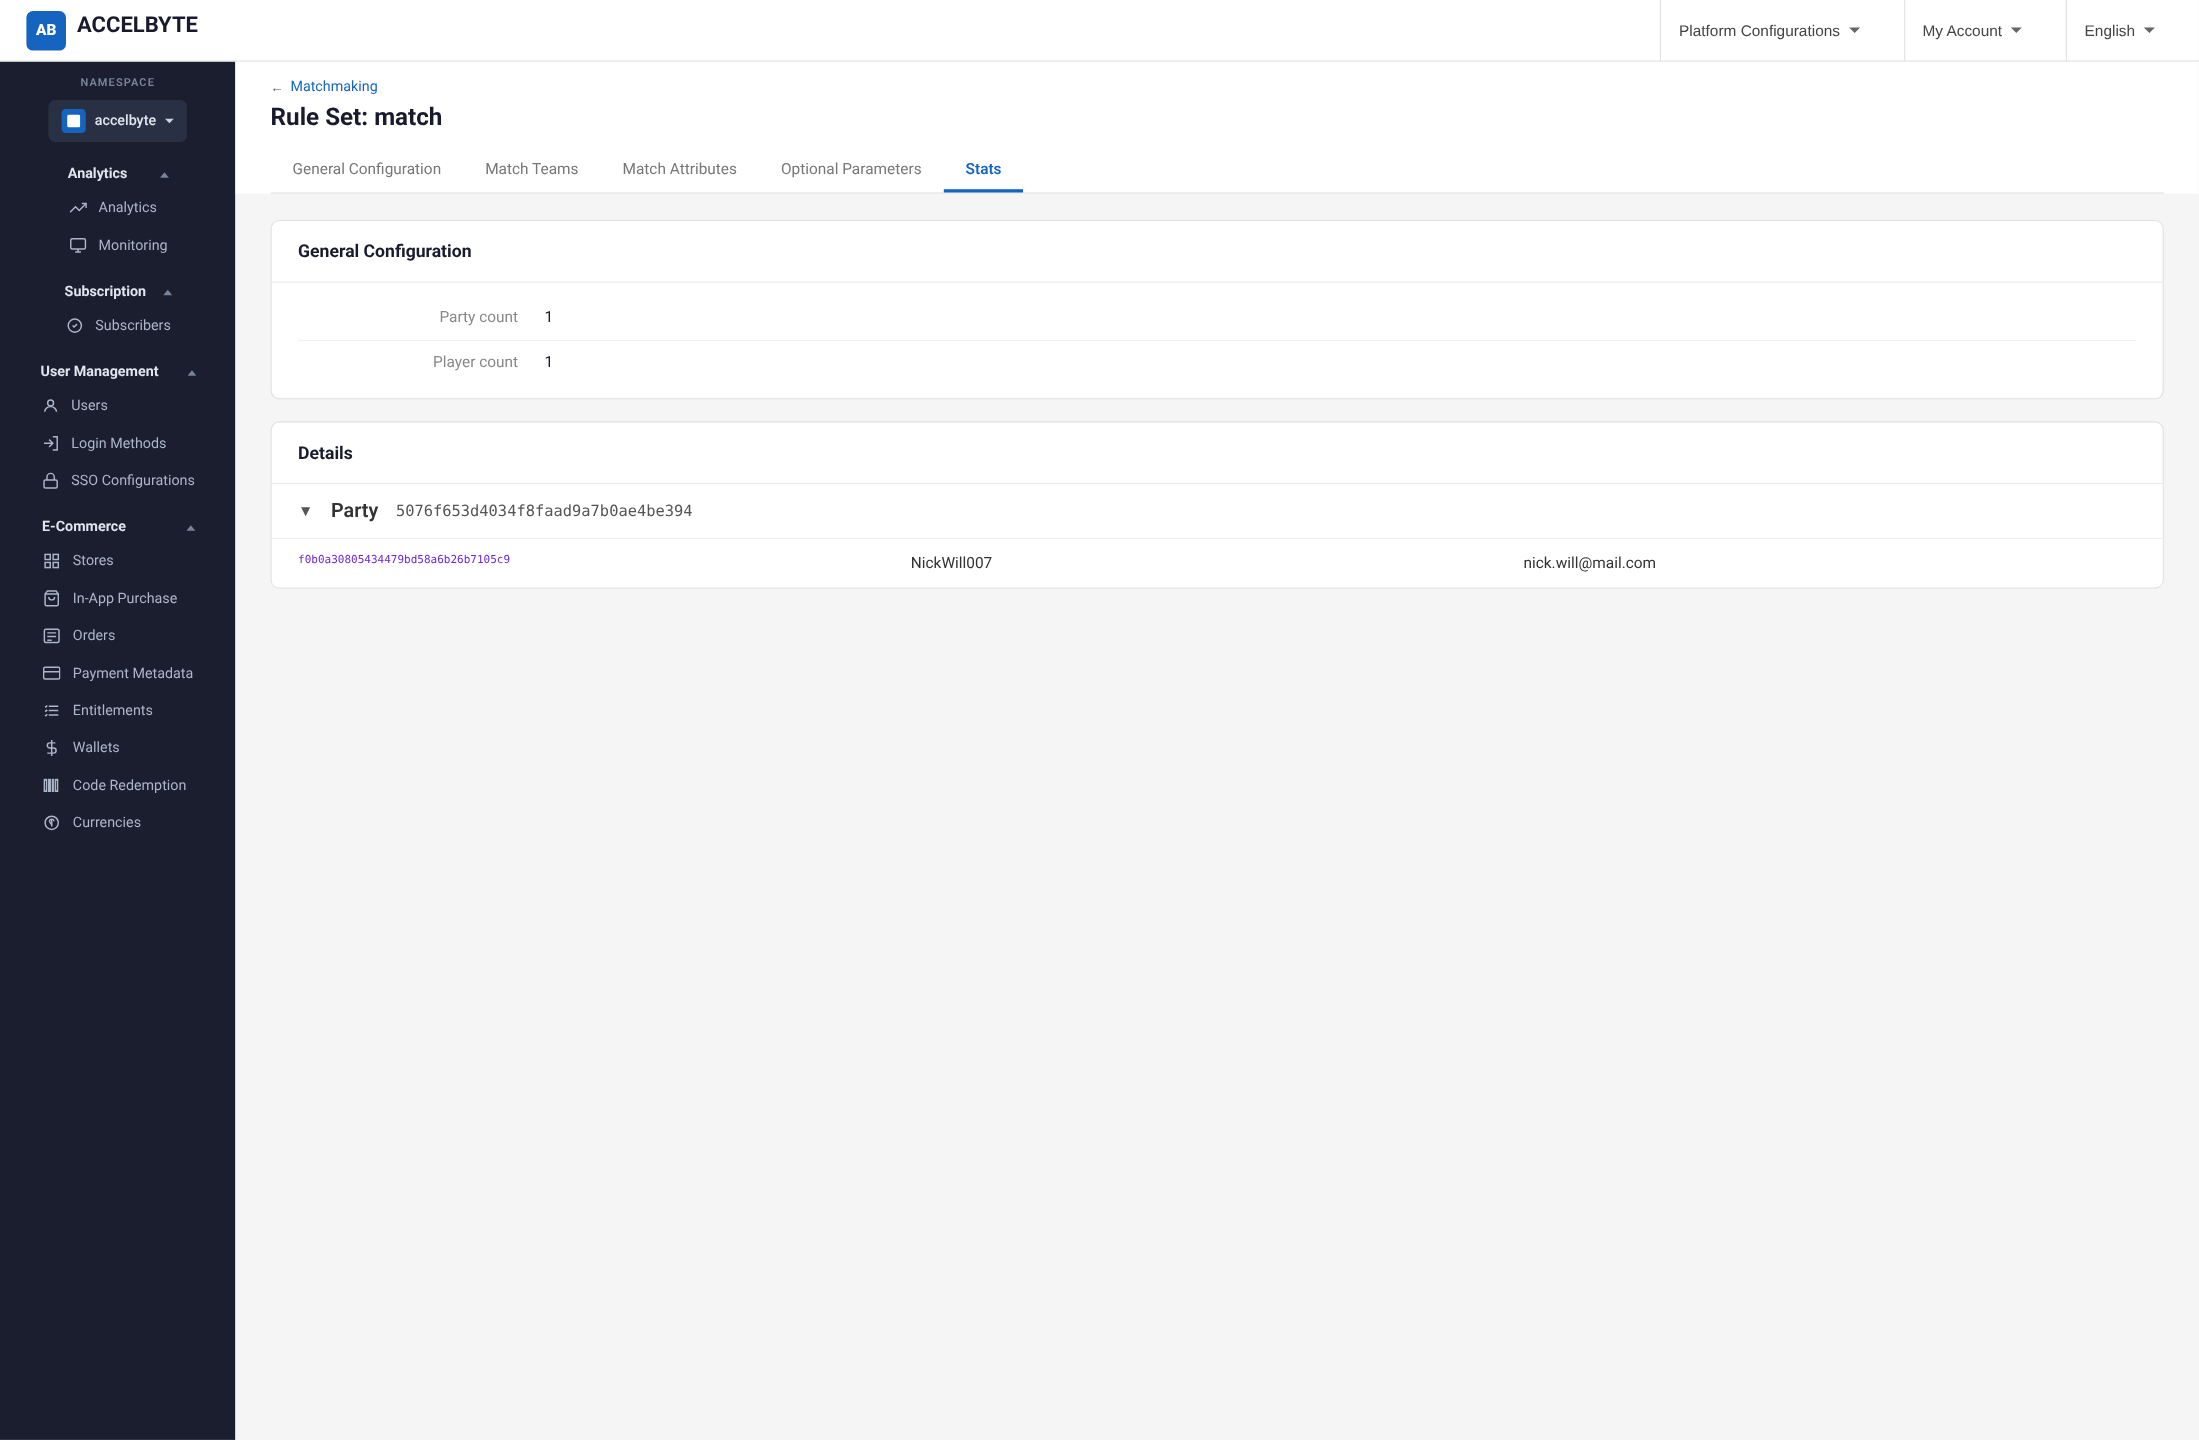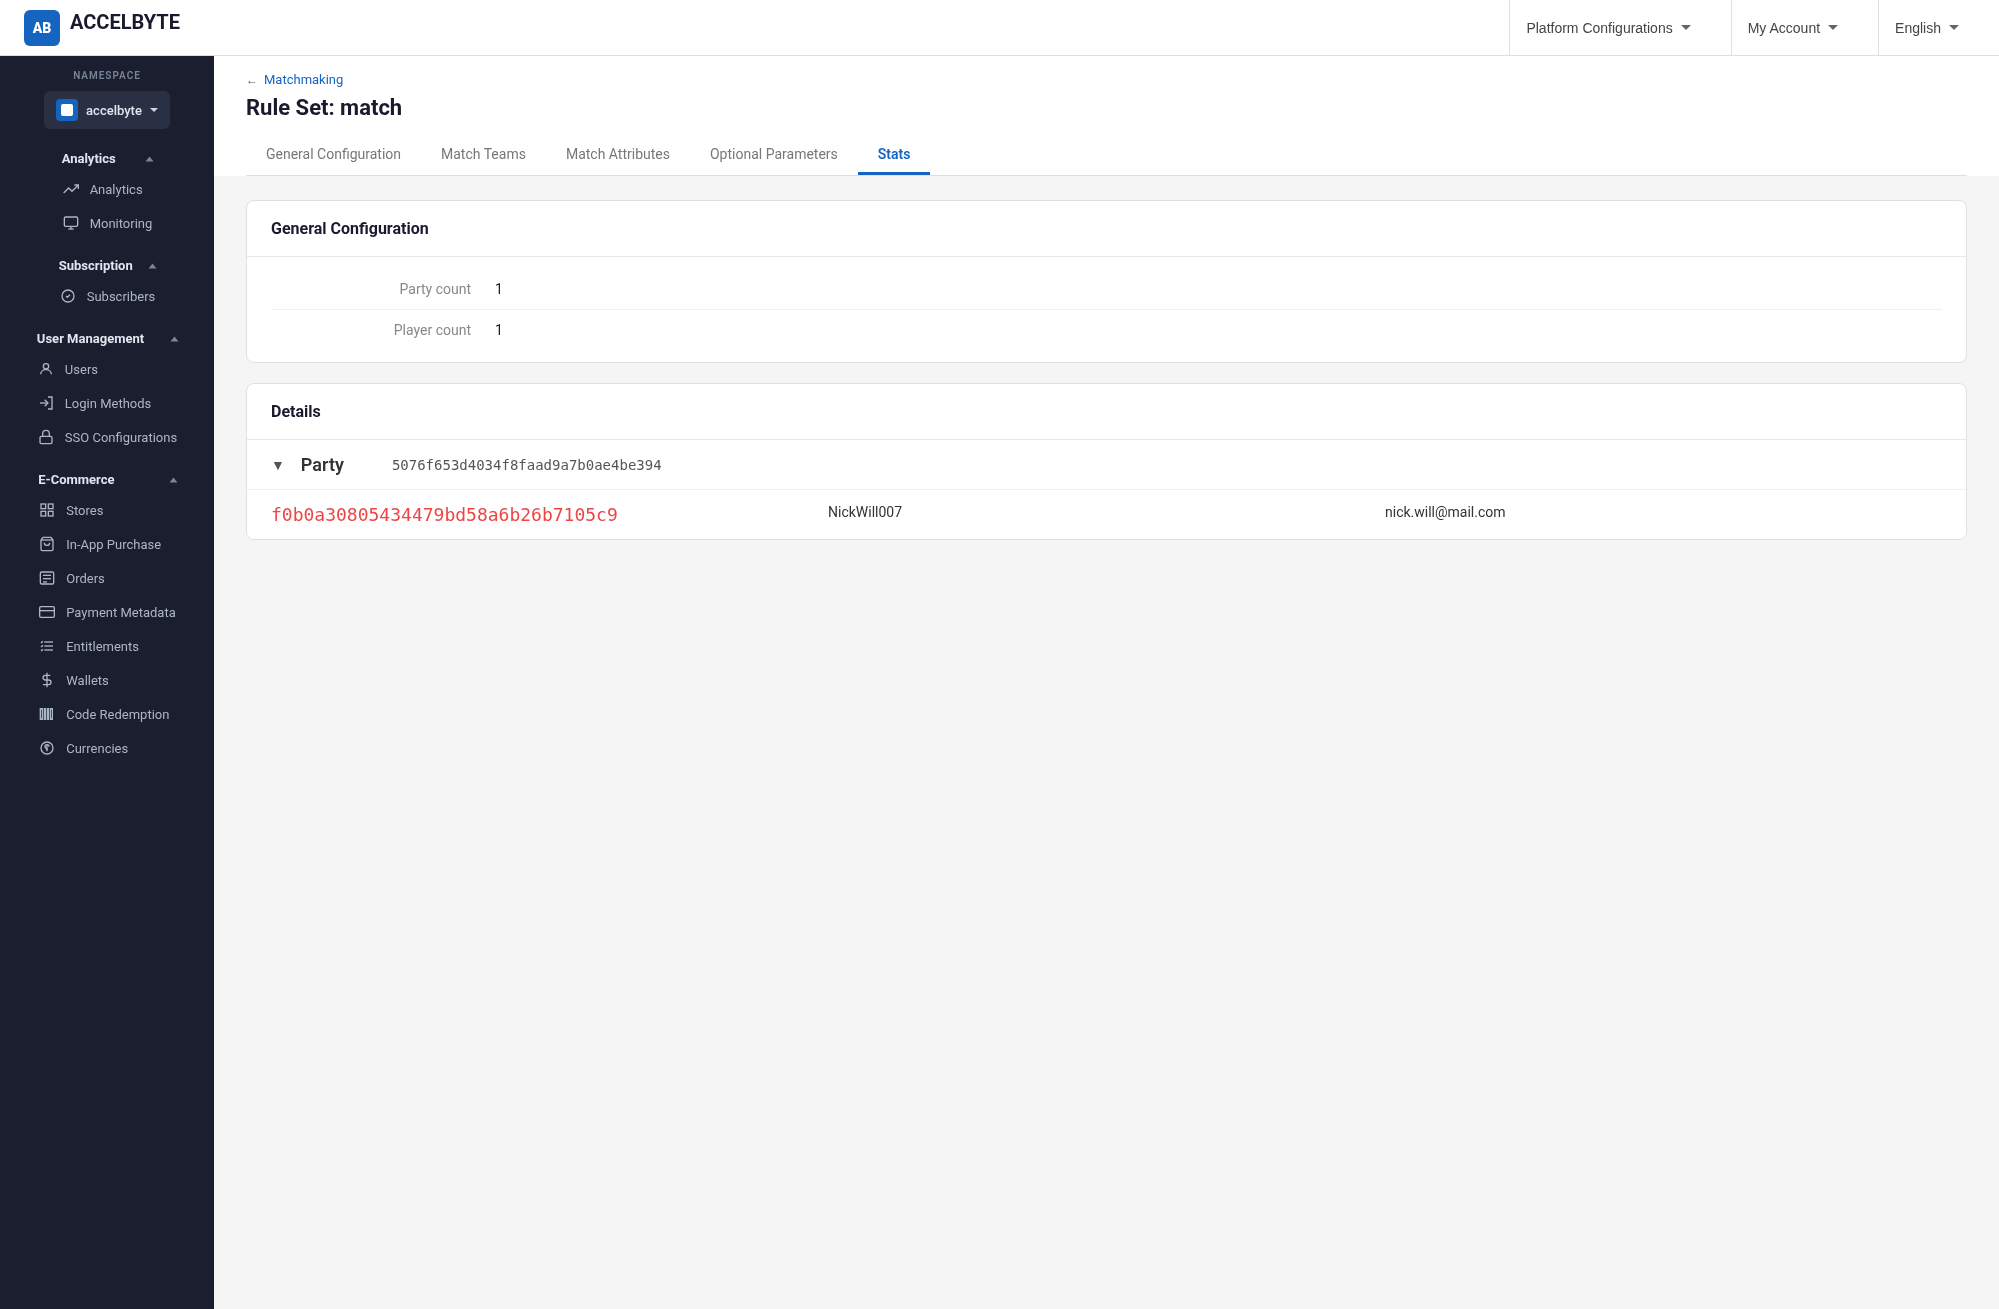--- a/index.html
+++ b/index.html
@@ -52,24 +52,24 @@
     .card-header { padding: 18px 24px; font-size: 16px; font-weight: 700; color: #1a1a2e; border-bottom: 1px solid #e8e8e8; }
 
     .config-table { width: 100%; padding: 12px 24px; }
     .config-row { display: flex; align-items: center; padding: 12px 0; border-bottom: 1px solid #f0f0f0; }
     .config-row:last-child { border-bottom: none; }
     .config-label { width: 200px; text-align: right; font-size: 14px; color: #888; margin-right: 24px; }
     .config-value { font-size: 14px; color: #1a1a2e; }
     .party-row { display: flex; align-items: center; gap: 16px; padding: 14px 24px; border-bottom: 1px solid #f0f0f0; background: #fff; }
     .party-chevron { color: #555; font-size: 14px; cursor: pointer; }
     .party-label { font-size: 18px; font-weight: 600; color: #333; }
-    .party-id { font-size: 14px; color: #555; font-family: monospace; margin-left: 32px; }
+    .party-id { font-size: 14px; color: #555; font-family: monospace; }
 
     .party-member-row { display: grid; grid-template-columns: 1fr 1fr 1fr; padding: 14px 24px; background: #fff; }
-    .member-link { color: #ef4444; font-size: 18px; cursor: pointer; font-family: monospace; }
+    .member-link { color: #6d28d9; font-size: 10px; cursor: pointer; font-family: monospace; }
     .member-name { font-size: 14px; color: #333; }
     .member-email { font-size: 14px; color: #333; }
   </style>
 </head>
 <body>
 
 <div class="topnav">
   <div class="topnav-logo">
     <div class="topnav-logo-icon">AB</div>
     <span>ACCELBYTE</span>

